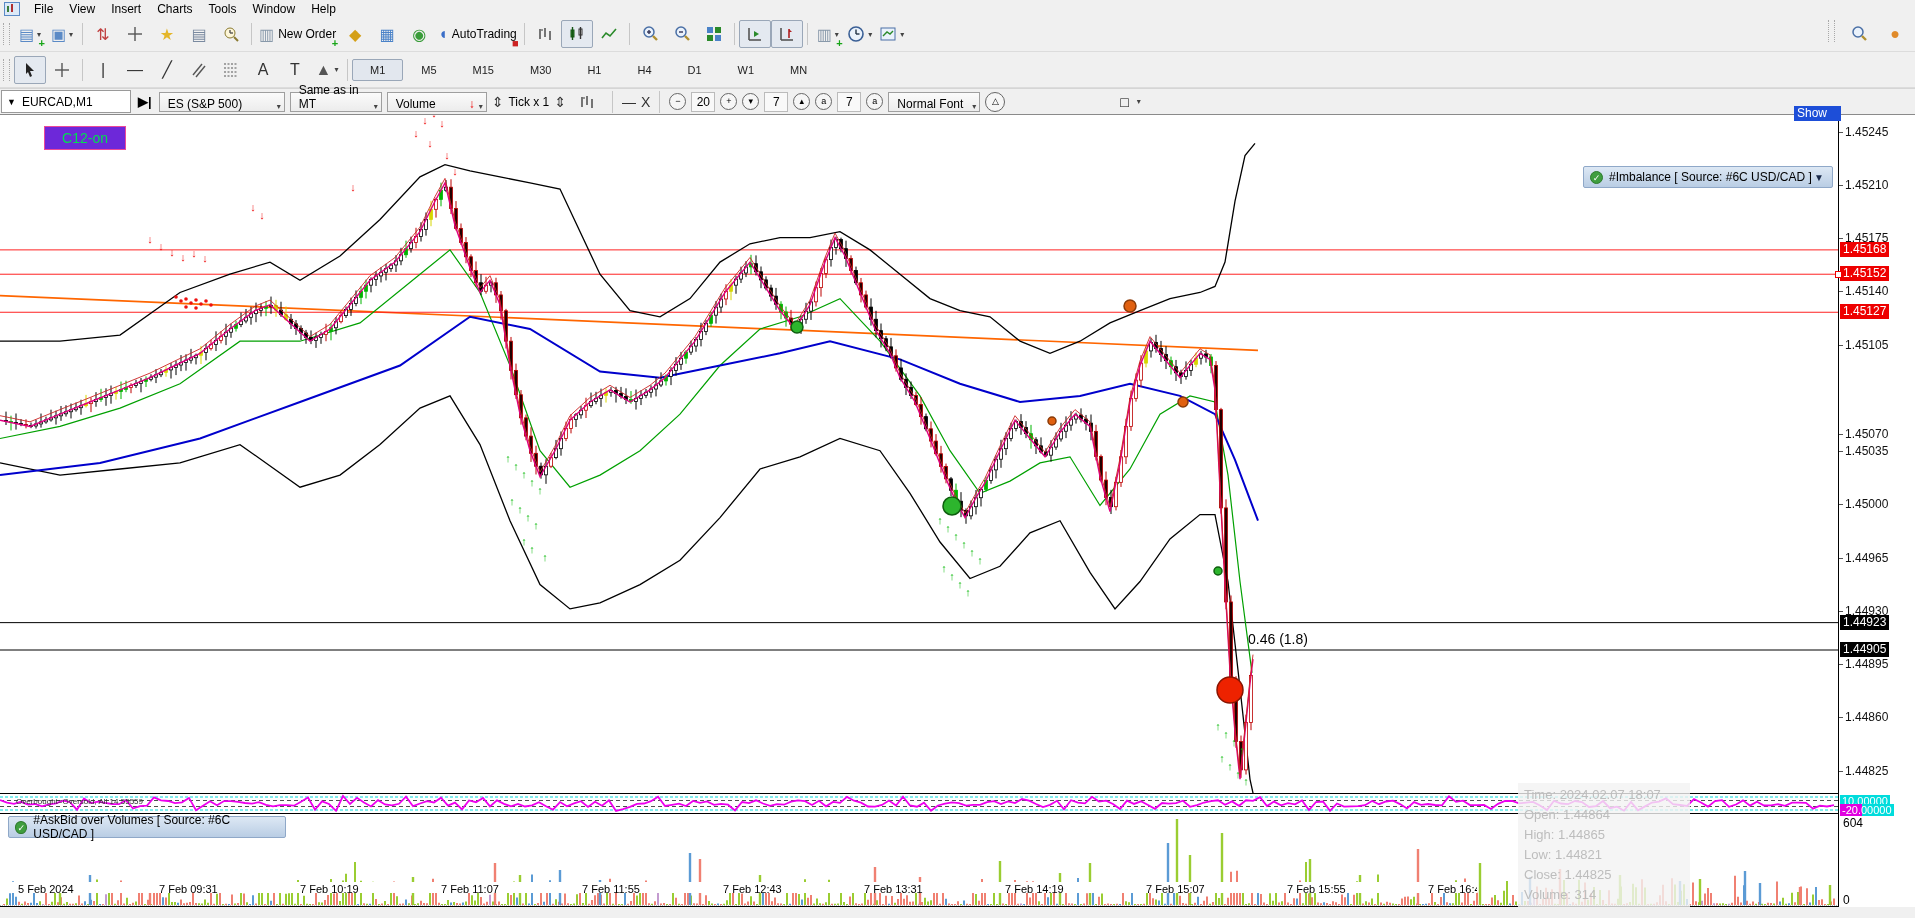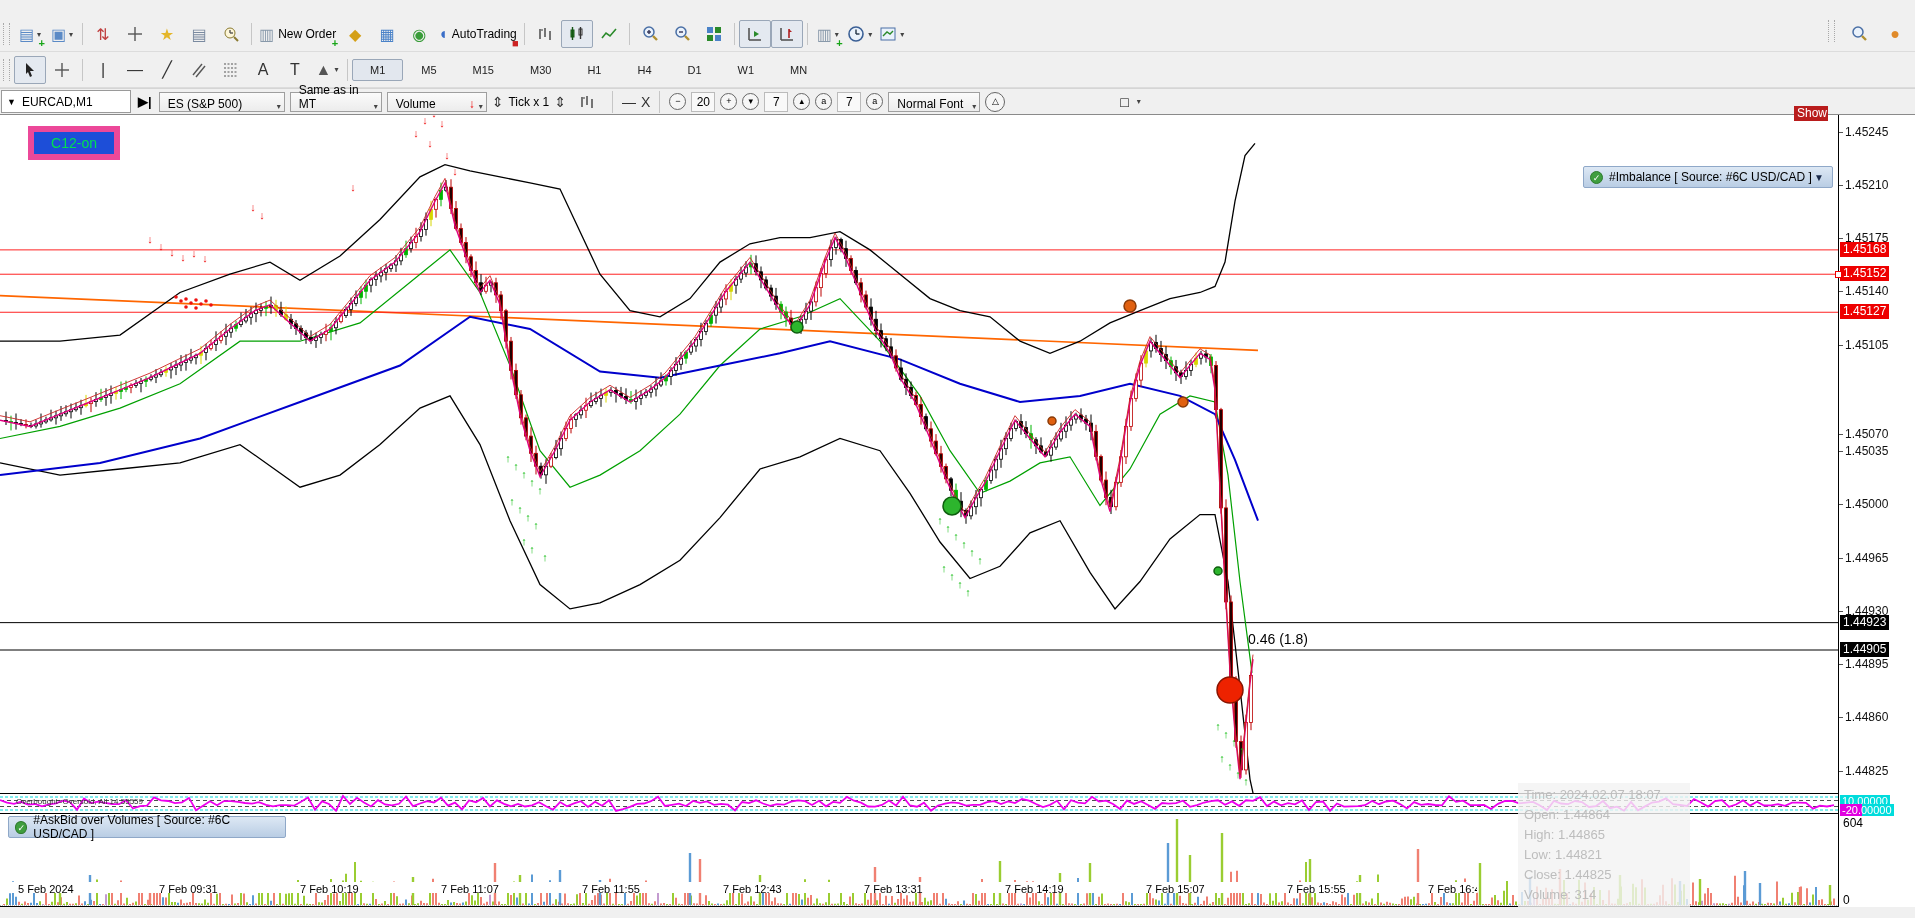--- a/index.html
+++ b/index.html
@@ -57,43 +57,53 @@
            border-left:1px solid #000;box-sizing:border-box;}
   .ptick{position:absolute;left:6px;font-size:12px;color:#111;white-space:nowrap;}
   .ptick:before{content:"";position:absolute;left:-6px;top:7px;width:4px;height:1px;background:#555;}
   .pbox{position:absolute;left:1px;font-size:12px;color:#fff;padding:0 3px 1px 3px;white-space:nowrap;}
   .pbox.red{background:#ee0000;}
   .pbox.black{background:#000;}
   .chip{position:absolute;font-size:11px;color:#fff;padding:0 2px;white-space:nowrap;}
   .axplain{position:absolute;left:4px;font-size:12px;color:#000;}
   .sqmark{position:absolute;width:5px;height:5px;border:1px solid #ee0000;background:#fff;}
   
-  #c12btn{position:absolute;left:28px;top:126px;width:80px;height:22px;background:#1d4ed8;border:6px solid #ec4899;
+  #c12btn{position:absolute;left:44px;top:126px;width:80px;height:22px;background:#6d28d9;border:1px solid #ec4899;
           color:#00e050;font-size:14px;display:flex;align-items:center;justify-content:center;z-index:20;}
-  #showbtn{position:absolute;left:1794px;top:106px;background:#b91c1c;color:#fff;font-size:12px;
-           padding:0 1px 1px 3px;z-index:20;}
+  #showbtn{position:absolute;left:1794px;top:106px;background:#1d4ed8;color:#fff;font-size:12px;
+           padding:0 14px 1px 3px;z-index:20;}
   .indlabel{position:absolute;height:22px;background:linear-gradient(#dde8f4,#b9cde4);border:1px solid #8fa8c8;
             border-radius:2px;display:flex;align-items:center;font-size:12px;color:#000;padding:0 6px;
             box-sizing:border-box;z-index:20;}
   .chk{width:13px;height:13px;border-radius:50%;background:#3f9e3f;color:#fff;font-size:9px;line-height:13px;
        text-align:center;margin-right:6px;border:1px solid #2d7a2d;box-sizing:border-box;}
   #imbalance{left:1583px;top:166px;width:250px;}
   #imbalance .ddarr{position:absolute;right:8px;font-size:10px;color:#1a2a4a;}
   #askbid{left:8px;top:816px;width:278px;}
   #annotation{position:absolute;left:1248px;top:631px;font-size:14px;color:#000;z-index:15;}
   #striptext{position:absolute;left:16px;top:797px;font-size:8px;color:#333;z-index:6;letter-spacing:0;}
   #tooltip{position:absolute;left:1518px;top:783px;width:172px;height:124px;background:rgba(243,243,243,0.8);
            z-index:40;font-size:13px;color:#bdbdbd;padding:2px 6px;box-sizing:border-box;line-height:20px;}
   .tlabel{position:absolute;font-size:11px;color:#000;white-space:nowrap;}
   svg{display:block;}
 </style>
 </head>
 <body>
 <div id="app">
 
+  <div id="menubar">
+    <span class="winicon"></span>
+  <span class="menu-item">File</span>
+      <span class="menu-item">View</span>
+      <span class="menu-item">Insert</span>
+      <span class="menu-item">Charts</span>
+      <span class="menu-item">Tools</span>
+      <span class="menu-item">Window</span>
+      <span class="menu-item">Help</span>
+    </div>
 
   <div id="toolbar1" class="toolbar">
       <span class="grip"></span>
       <span class="tbtn">
         <span style="color: rgb(91, 138, 198);">▤</span>
         <span class="sub" style="color: rgb(23, 165, 23);">+</span>
         <span class="ddarr">▾</span>
       </span>
       <span class="tbtn">
         <span style="color: rgb(91, 138, 198);">▣</span>

